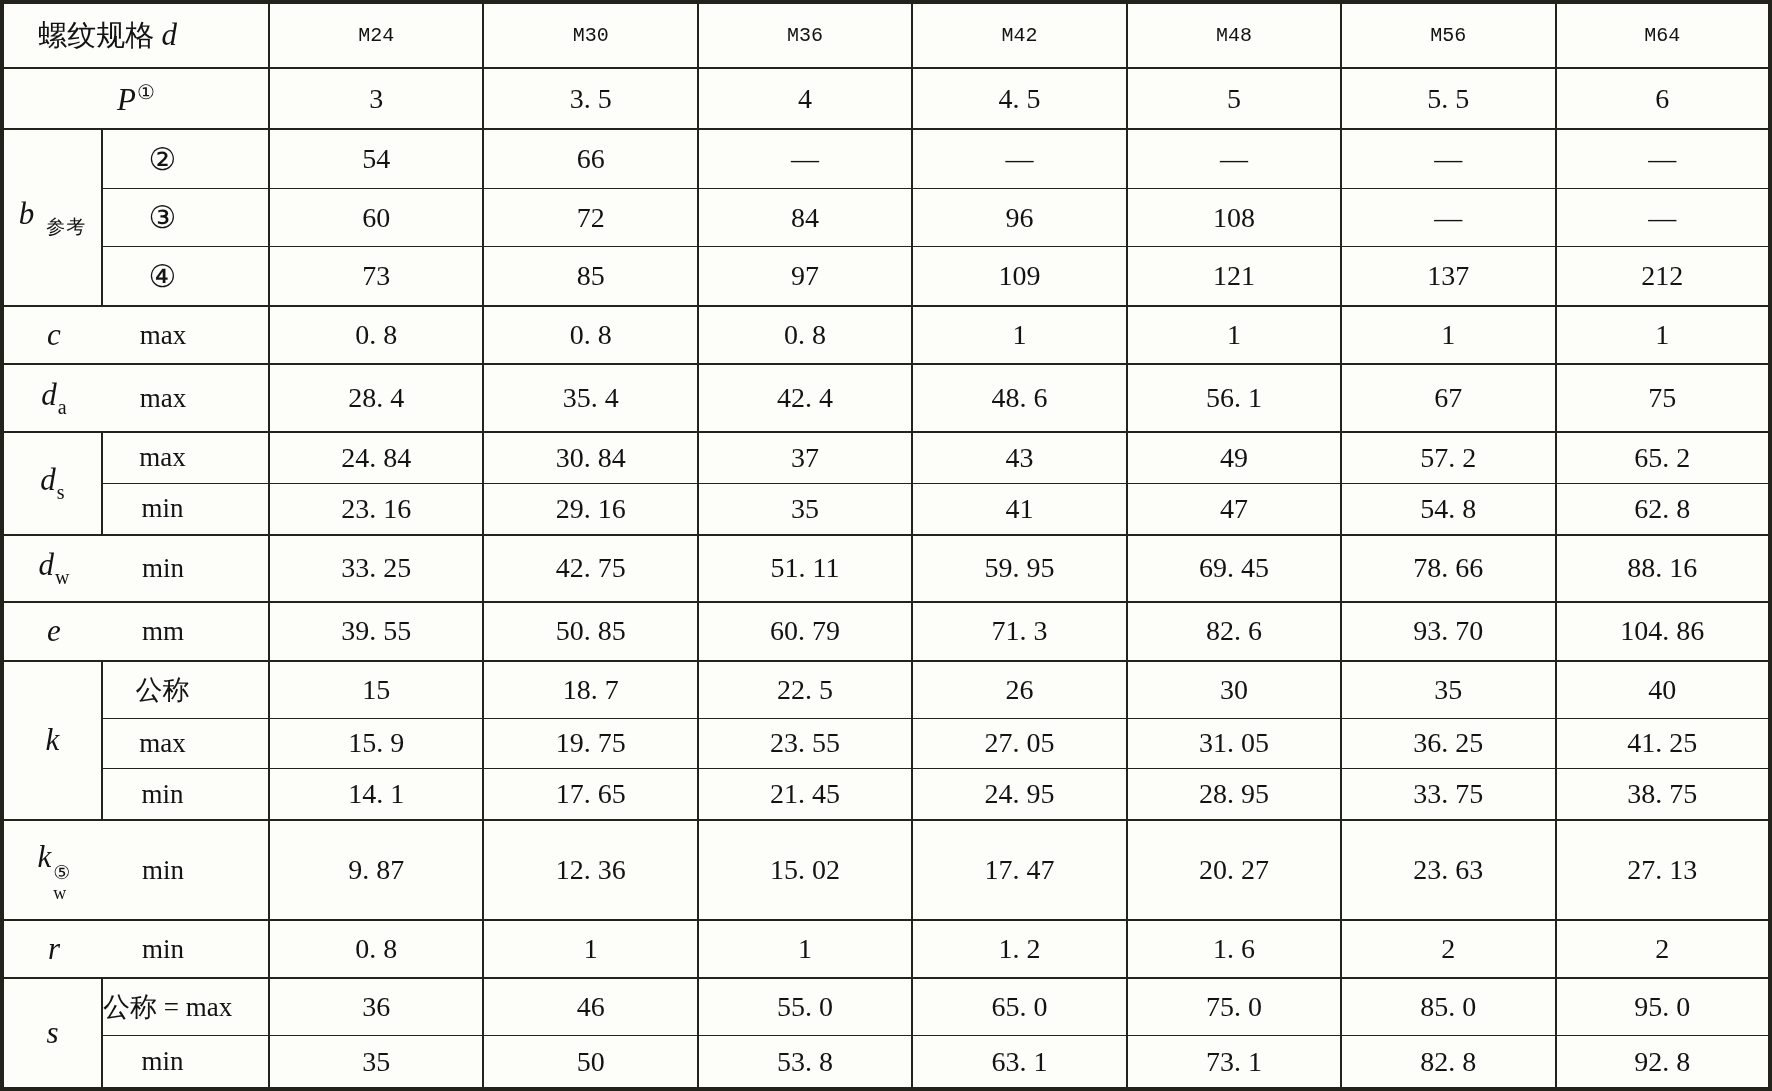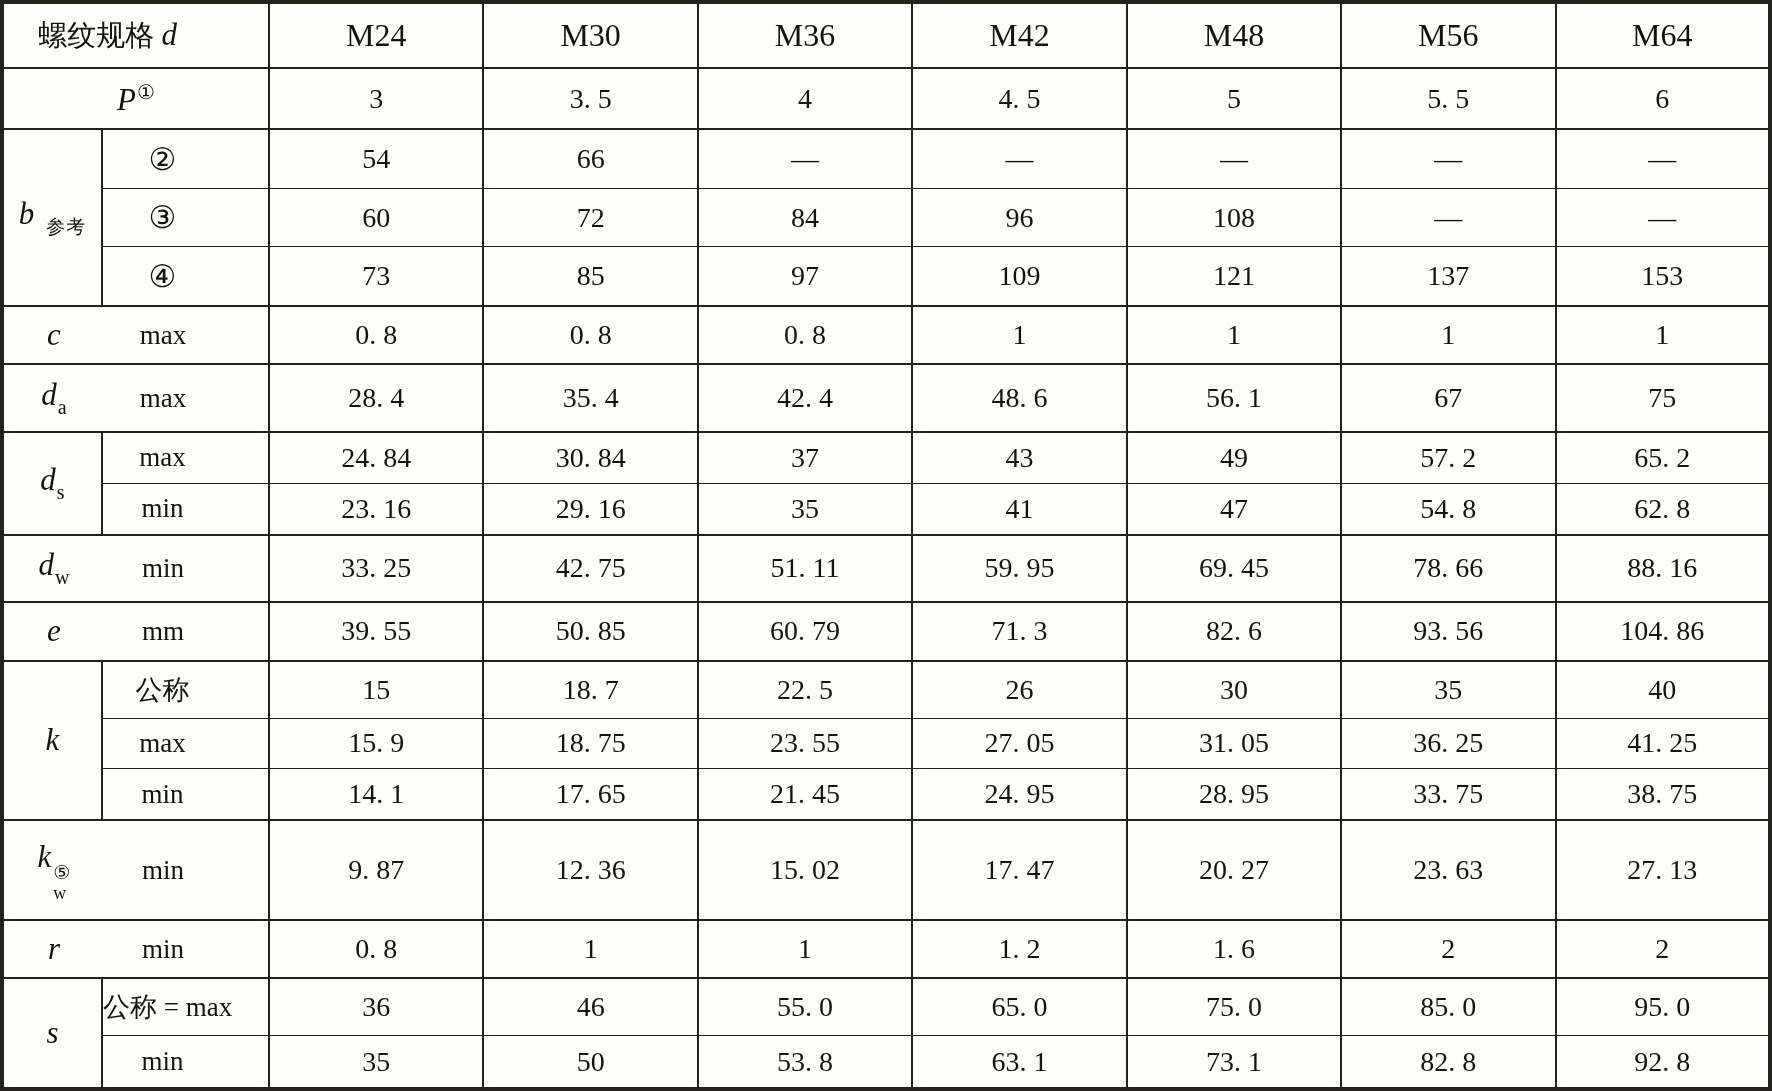--- a/index.html
+++ b/index.html
@@ -19,21 +19,21 @@
   td{
     border:2px solid var(--line);
     border-top-width:1px;border-bottom-width:1px;
     text-align:center;vertical-align:middle;
     padding:0;font-size:28px;white-space:nowrap;
     overflow:visible;
   }
   tr.gs td{border-top-width:2px;}
   
   .lbl-head{font-size:29px;padding-right:57px;}
-  .col-head{font-size:32px;}
+  .col-head{font-size:20px;font-family:Liberation Mono, monospace;}
   
   .var{font-style:italic;font-size:31px;}
   .subs{font-size:20px;font-style:normal;vertical-align:-9px;margin-left:1px;}
   .sups{font-size:20px;font-style:normal;vertical-align:11px;margin-left:1px;}
   .sub-cn{font-size:19px;font-style:normal;vertical-align:-9px;margin-left:12px;letter-spacing:1px;font-family:Liberation Mono, monospace;}
   .stack{display:inline-flex;flex-direction:column;align-items:flex-start;
          line-height:1;font-style:normal;vertical-align:-12px;margin-left:2px;}
   .stack .s-sup{font-size:19px;}
   .stack .s-sub{font-size:18px;margin-top:2px;}
   
@@ -102,21 +102,21 @@
         <td class="val">—</td>
       </tr>
       <tr>
         <td class="sub-cell circ">④</td>
         <td class="val">73</td>
         <td class="val">85</td>
         <td class="val">97</td>
         <td class="val">109</td>
         <td class="val">121</td>
         <td class="val">137</td>
-        <td class="val">153</td>
+        <td class="val">212</td>
       </tr>
       <tr class="gs">
         <td class="lbl-merged" colspan="2">
           <span class="zones">
             <span class="zone1"><span class="var">c</span></span>
             <span class="zone2">max</span>
           </span>
         </td>
         <td class="val">0. 8</td>
         <td class="val">0. 8</td>
@@ -182,38 +182,38 @@
           <span class="zones">
             <span class="zone1"><span class="var">e</span></span>
             <span class="zone2">mm</span>
           </span>
         </td>
         <td class="val">39. 55</td>
         <td class="val">50. 85</td>
         <td class="val">60. 79</td>
         <td class="val">71. 3</td>
         <td class="val">82. 6</td>
-        <td class="val">93. 56</td>
+        <td class="val">93. 70</td>
         <td class="val">104. 86</td>
       </tr>
       <tr class="gs">
         <td class="lbl-group" rowspan="3"><span class="var">k</span></td>
         <td class="sub-cell">公称</td>
         <td class="val">15</td>
         <td class="val">18. 7</td>
         <td class="val">22. 5</td>
         <td class="val">26</td>
         <td class="val">30</td>
         <td class="val">35</td>
         <td class="val">40</td>
       </tr>
       <tr>
         <td class="sub-cell">max</td>
         <td class="val">15. 9</td>
-        <td class="val">18. 75</td>
+        <td class="val">19. 75</td>
         <td class="val">23. 55</td>
         <td class="val">27. 05</td>
         <td class="val">31. 05</td>
         <td class="val">36. 25</td>
         <td class="val">41. 25</td>
       </tr>
       <tr>
         <td class="sub-cell">min</td>
         <td class="val">14. 1</td>
         <td class="val">17. 65</td>

